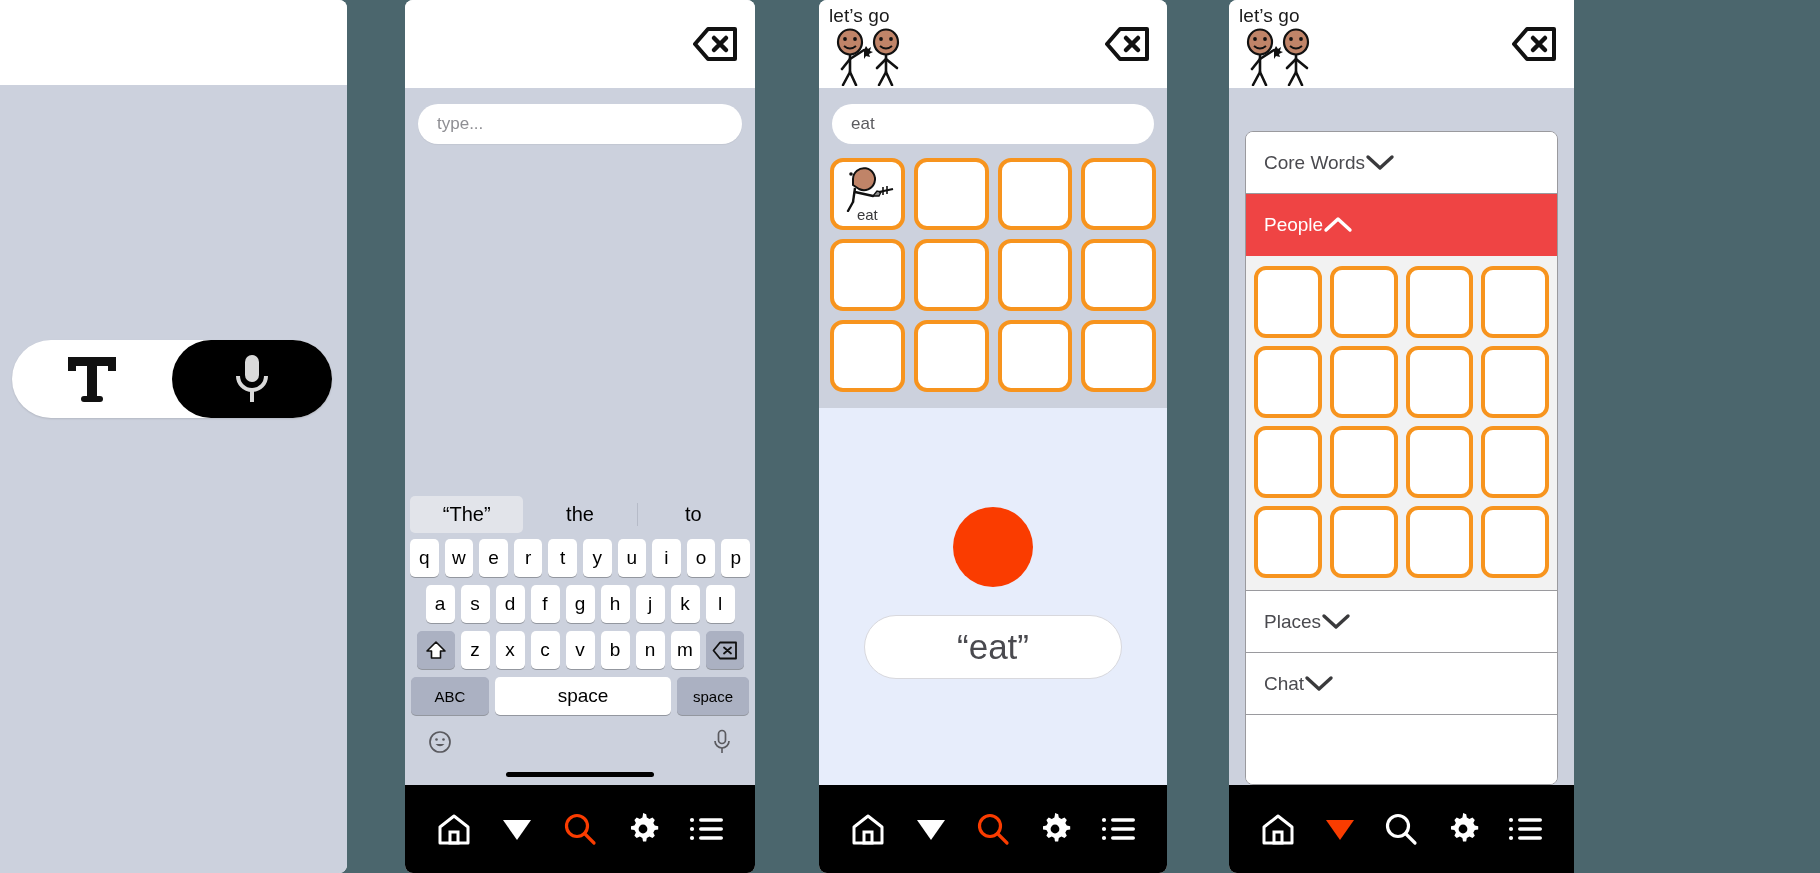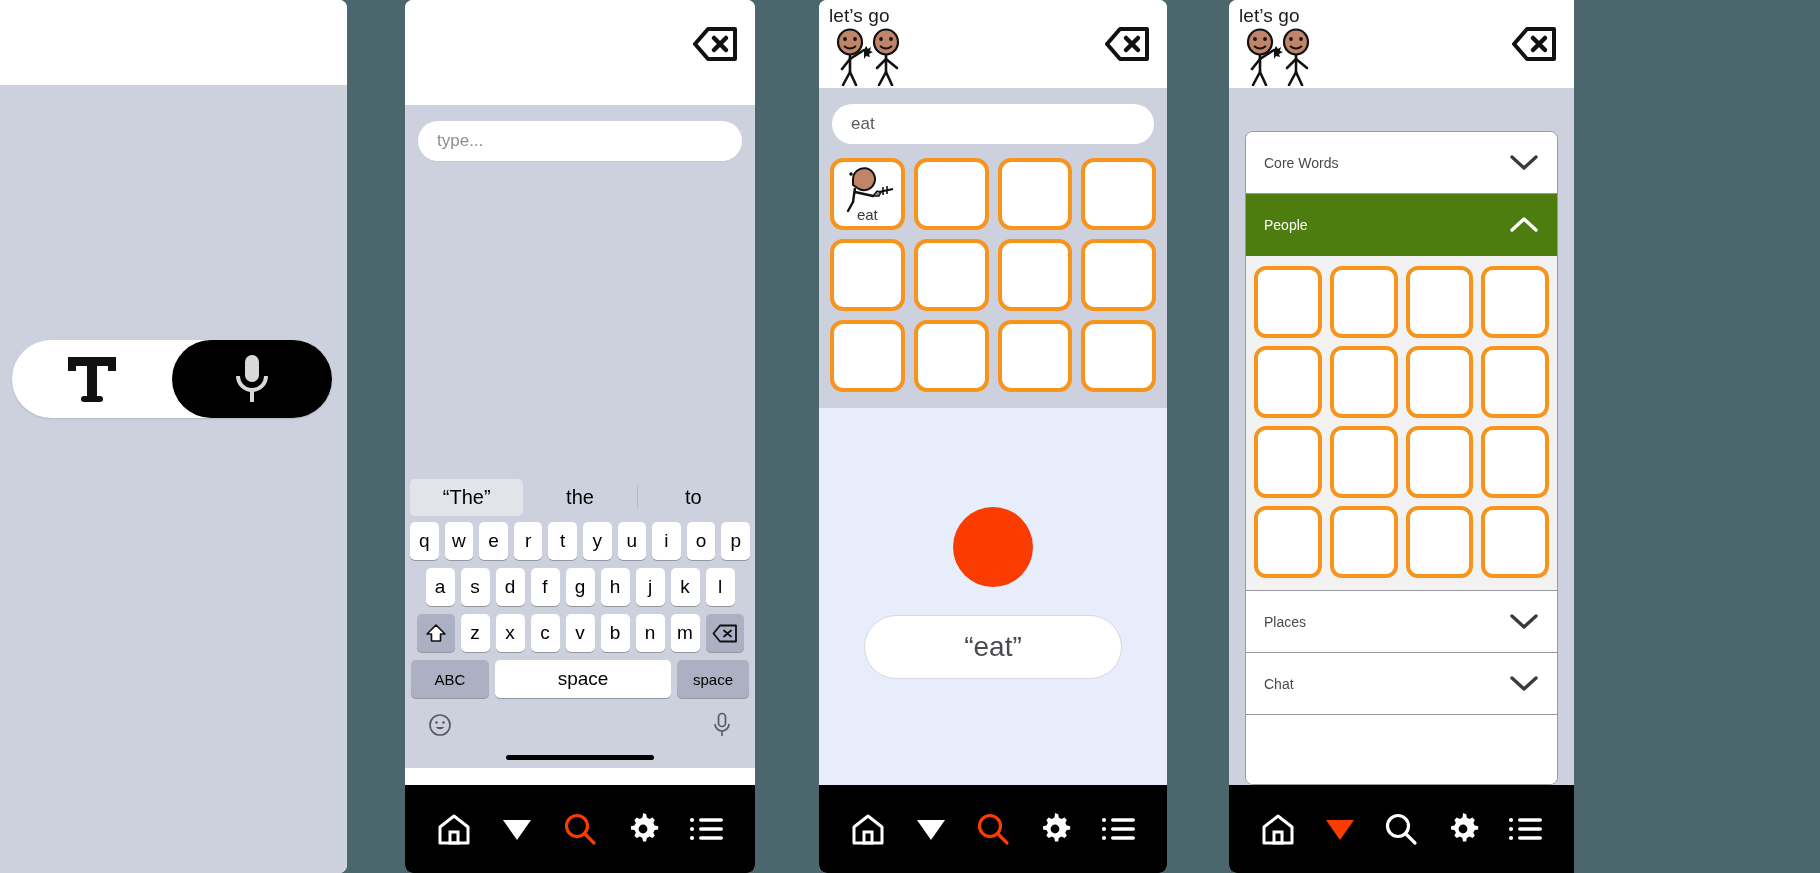--- a/index.html
+++ b/index.html
@@ -22,21 +22,21 @@
     position: relative;
     height: 873px;
     background: #ffffff;
     border-radius: 8px;
     overflow: hidden;
     display: flex;
     flex-direction: column;
     flex: none;
   }
   .p1 { width: 347px; margin-left: 0px; border-top-left-radius:0; border-bottom-left-radius:0;}
-  .p2 { width: 350px; margin-left: 58px; gap: 17px; }
+  .p2 { width: 350px; margin-left: 58px; }
   .p3 { width: 348px; margin-left: 64px; }
   .p4 { width: 345px; margin-left: 62px; border-top-right-radius:0; border-bottom-right-radius:0;}
 
   
   .hdr {
     position: relative;
     background: #ffffff;
     flex: none;
     display: flex;
     align-items: flex-start;
@@ -175,44 +175,44 @@
     align-items:center; justify-content:center;
     gap: 28px;
     padding-bottom: 8px;
   }
   .recdot { width: 80px; height: 80px; border-radius:50%; background:#fa3c00; cursor:pointer; }
   .quotebox {
     width: 258px; height: 64px;
     background:#ffffff; border-radius:32px;
     border: 1px solid #d8d8dd;
     display:flex; align-items:center; justify-content:center;
-    font-size: 28px; color:#4a4a4f;
+    font-size: 35px; color:#4a4a4f;
   }
 
   
   .acc-wrap {
     margin: 43px 16px 0 16px;
     background:#ffffff;
     border:1px solid #9a9a9e;
     border-radius: 8px;
     overflow:hidden;
     flex: 1 1 auto;
     display:flex; flex-direction:column;
     min-height: 0;
   }
   .acc-head {
     height: 62px; flex:none;
-    display:flex; align-items:center; justify-content:space-between;
+    display:flex; align-items:center; 
     padding: 0 18px;
-    font-size: 14px; color:#4a4a4f;
+    font-size: 19px; color:#4a4a4f;
     background:#ffffff;
     border-bottom: 1px solid #9a9a9e;
     cursor: pointer;
   }
-  .acc-head.open { background:#4d7c0f; color:#ffffff; border-bottom: none; }
+  .acc-head.open { background:#ef4444; color:#ffffff; border-bottom: none; }
   .acc-panel {
     background: #f2f2f2;
     padding: 10px 8px 12px 8px;
     display:grid; grid-template-columns: repeat(4, 1fr);
     gap: 8px;
     border-bottom: 1px solid #9a9a9e;
   }
   .acc-panel .cell { height: 72px; border-width: 4px; border-radius: 12px; }
   .acc-filler { flex: 1 1 auto; background:#ffffff; }
 

